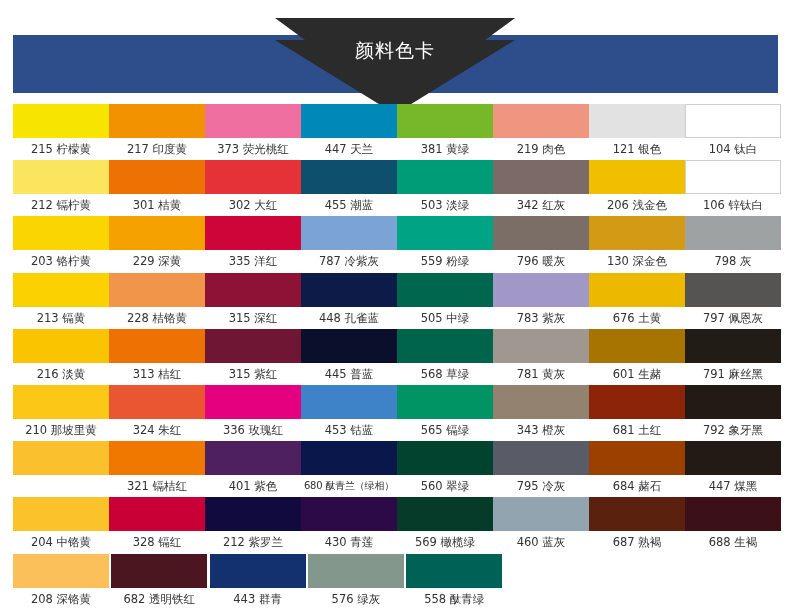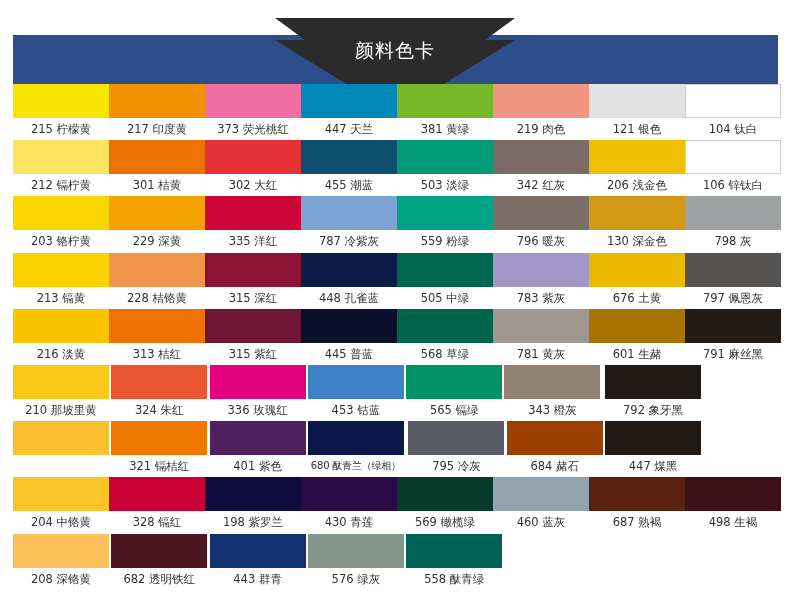--- a/index.html
+++ b/index.html
@@ -2,21 +2,21 @@
 <html><head>
 <meta charset="utf-8">
 <style>
   html,body{margin:0;padding:0;}
   body{
     width:790px;height:615px;background:#ffffff;
     font-family:"Liberation Sans","DejaVu Sans",sans-serif;
     overflow:hidden;position:relative;
   }
   
-  .header{position:relative;width:790px;height:84px;}
+  .header{position:relative;width:790px;height:104px;}
   .header-band{
     position:absolute;left:13px;top:35px;width:765px;height:58px;
     background:#2d4e8a;
   }
   .header-banner{
     position:absolute;left:50%;top:18px;margin-left:-120px;
     width:240px;height:96px;
   }
   .header-banner svg{display:block;width:240px;height:96px;}
   .header-title{
@@ -292,20 +292,24 @@
       <div class="cell">
         <div class="swatch" style="background: rgb(0, 148, 101);"></div>
         <div class="label">565 镉绿</div>
       </div>
       <div class="cell-gap"></div>
       <div class="cell">
         <div class="swatch" style="background: rgb(146, 130, 111);"></div>
         <div class="label">343 橙灰</div>
       </div>
       <div class="cell-gap"></div>
+      <div class="cell">
+        <div class="swatch" style="background: rgb(140, 36, 8);"></div>
+        <div class="label">681 土红</div>
+      </div>
       <div class="cell-gap"></div>
       <div class="cell">
         <div class="swatch" style="background: rgb(35, 26, 22);"></div>
         <div class="label">792 象牙黑</div>
       </div>
     </div>
     <div class="row">
       <div class="cell">
         <div class="swatch" style="background: rgb(251, 192, 45);"></div>
       </div>
@@ -318,20 +322,24 @@
       <div class="cell">
         <div class="swatch" style="background: rgb(78, 32, 96);"></div>
         <div class="label">401 紫色</div>
       </div>
       <div class="cell-gap"></div>
       <div class="cell">
         <div class="swatch" style="background: rgb(10, 23, 74);"></div>
         <div class="label small">680 酞青兰（绿相）</div>
       </div>
       <div class="cell-gap"></div>
+      <div class="cell">
+        <div class="swatch" style="background: rgb(0, 68, 47);"></div>
+        <div class="label">560 翠绿</div>
+      </div>
       <div class="cell-gap"></div>
       <div class="cell">
         <div class="swatch" style="background: rgb(89, 92, 102);"></div>
         <div class="label">795 冷灰</div>
       </div>
       <div class="cell-gap"></div>
       <div class="cell">
         <div class="swatch" style="background: rgb(156, 64, 0);"></div>
         <div class="label">684 赭石</div>
       </div>
@@ -347,21 +355,21 @@
         <div class="label">204 中铬黄</div>
       </div>
       <div class="cell-gap"></div>
       <div class="cell">
         <div class="swatch" style="background: rgb(200, 0, 54);"></div>
         <div class="label">328 镉红</div>
       </div>
       <div class="cell-gap"></div>
       <div class="cell">
         <div class="swatch" style="background: rgb(17, 10, 63);"></div>
-        <div class="label">198 紫罗兰</div>
+        <div class="label">212 紫罗兰</div>
       </div>
       <div class="cell-gap"></div>
       <div class="cell">
         <div class="swatch" style="background: rgb(43, 10, 71);"></div>
         <div class="label">430 青莲</div>
       </div>
       <div class="cell-gap"></div>
       <div class="cell">
         <div class="swatch" style="background: rgb(6, 59, 42);"></div>
         <div class="label">569 橄榄绿</div>
@@ -372,21 +380,21 @@
         <div class="label">460 蓝灰</div>
       </div>
       <div class="cell-gap"></div>
       <div class="cell">
         <div class="swatch" style="background: rgb(90, 34, 14);"></div>
         <div class="label">687 熟褐</div>
       </div>
       <div class="cell-gap"></div>
       <div class="cell">
         <div class="swatch" style="background: rgb(59, 16, 25);"></div>
-        <div class="label">498 生褐</div>
+        <div class="label">688 生褐</div>
       </div>
     </div>
     <div class="row">
       <div class="cell">
         <div class="swatch" style="background: rgb(251, 192, 90);"></div>
         <div class="label">208 深铬黄</div>
       </div>
       <div class="cell-gap"></div>
       <div class="cell">
         <div class="swatch" style="background: rgb(75, 22, 32);"></div>

